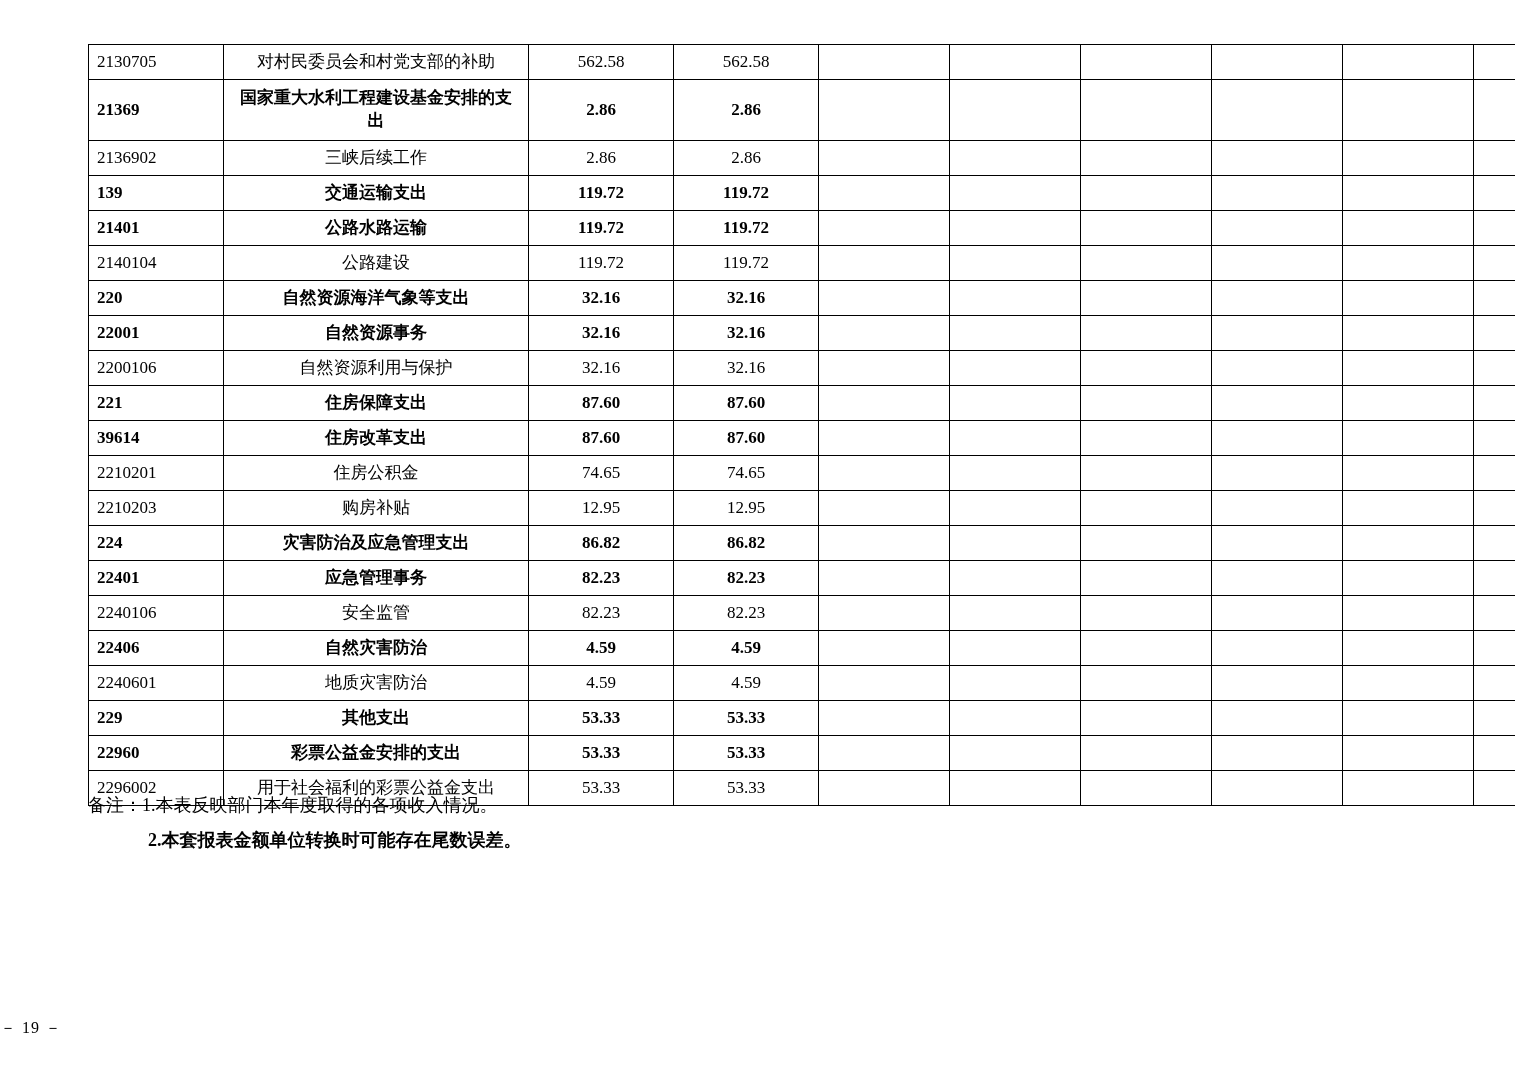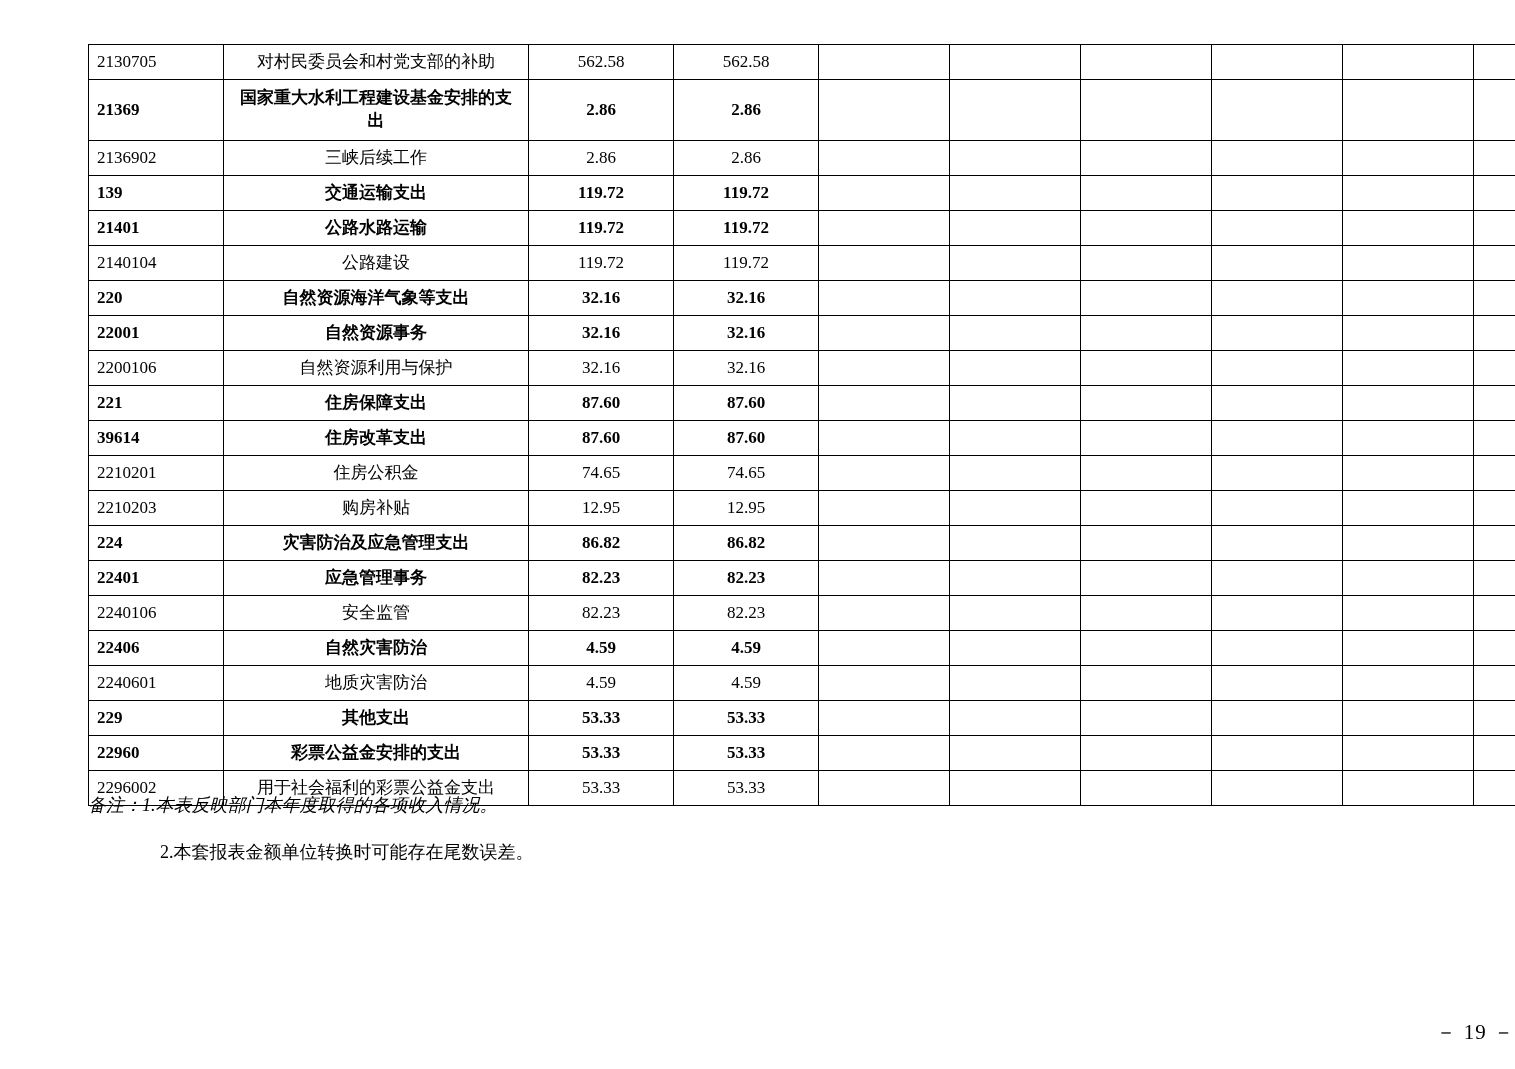--- a/index.html
+++ b/index.html
@@ -47,29 +47,29 @@
   .bold .c-code, .bold .c-name, .bold .c-num { font-weight: bold; }
   .two-line td { height: 52px; }
   .notes {
     position: absolute;
     left: 88px;
     top: 790px;
     width: 1340px;
     font-size: 18px;
     line-height: 1.7;
   }
-  .notes .note-line-1 { margin: 0; font-style: italic; }
-  .notes .note-line-2 { margin: 16px; padding-left: 56px; }
+  .notes .note-line-1 { margin: 0; }
+  .notes .note-line-2 { margin: 4px; padding-left: 56px; font-weight: bold; }
   .page-number {
     position: absolute;
     left: 0;
     top: 1018px;
     width: 1515px;
-    text-align: right;
-    font-size: 21px;
+    text-align: left;
+    font-size: 16px;
     letter-spacing: 1px;
   }
 </style>
 </head>
 <body>
 
 <div class="page">
 
   <table class="budget-table">
     <tbody>

